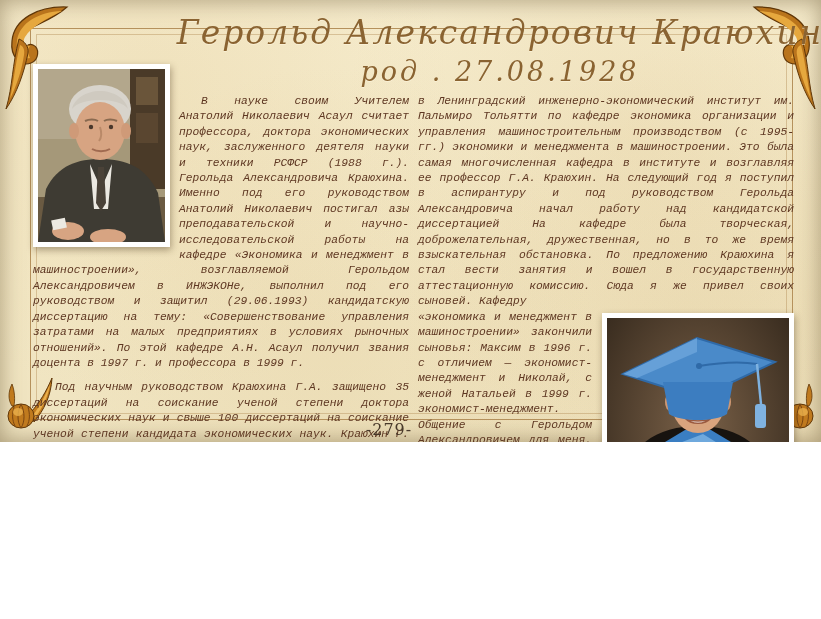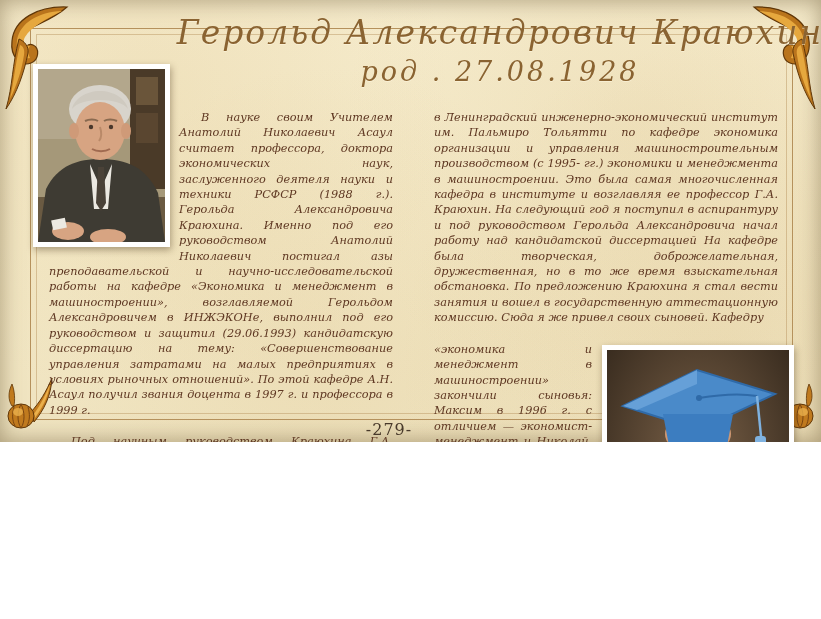--- a/index.html
+++ b/index.html
@@ -22,21 +22,21 @@
   .flourish-bottom{position:absolute;left:268px;top:582px;}
   .title{position:absolute;top:13px;left:170px;width:660px;text-align:center;
     font-style:italic;font-size:33px;letter-spacing:2px;color:#8a6331;
     text-shadow:0 1px 0 rgba(255,250,230,.5);white-space:nowrap;}
   .subtitle{position:absolute;top:56px;left:170px;width:660px;text-align:center;
     font-style:italic;font-size:27px;letter-spacing:3px;color:#8a6331;
     text-shadow:0 1px 0 rgba(255,250,230,.5);}
   .content{position:absolute;left:33px;top:94px;width:762px;display:flex;gap:9px;}
   .col{width:376px;font-style:italic;font-size:11.3px;line-height:15.4px;
     color:#5e3722;text-align:justify;hyphens:auto;}
-  .col p{margin:16px;}
+  .col p{margin:0;font-family:Liberation Mono, monospace;}
   .col p.indent{text-indent:22px;}
   .col p.gap{margin-top:9px;}
   .photo{background:#fff;padding:5px;box-shadow:1px 3px 7px rgba(60,40,15,.4);}
   .photo1-float{float:left;margin:-30px 9px 5px 0;}
   .photo2-float{float:right;margin:3px 0 0 10px;width:192px;}
   .caption{margin-top:8px;text-align:center;font-style:italic;font-size:11.5px;
     line-height:14px;color:#5e3722;}
   .page-number{position:absolute;bottom:3px;left:0;width:778px;text-align:center;
     font-size:16px;color:#48392a;letter-spacing:1px;}
   svg{display:block;}

